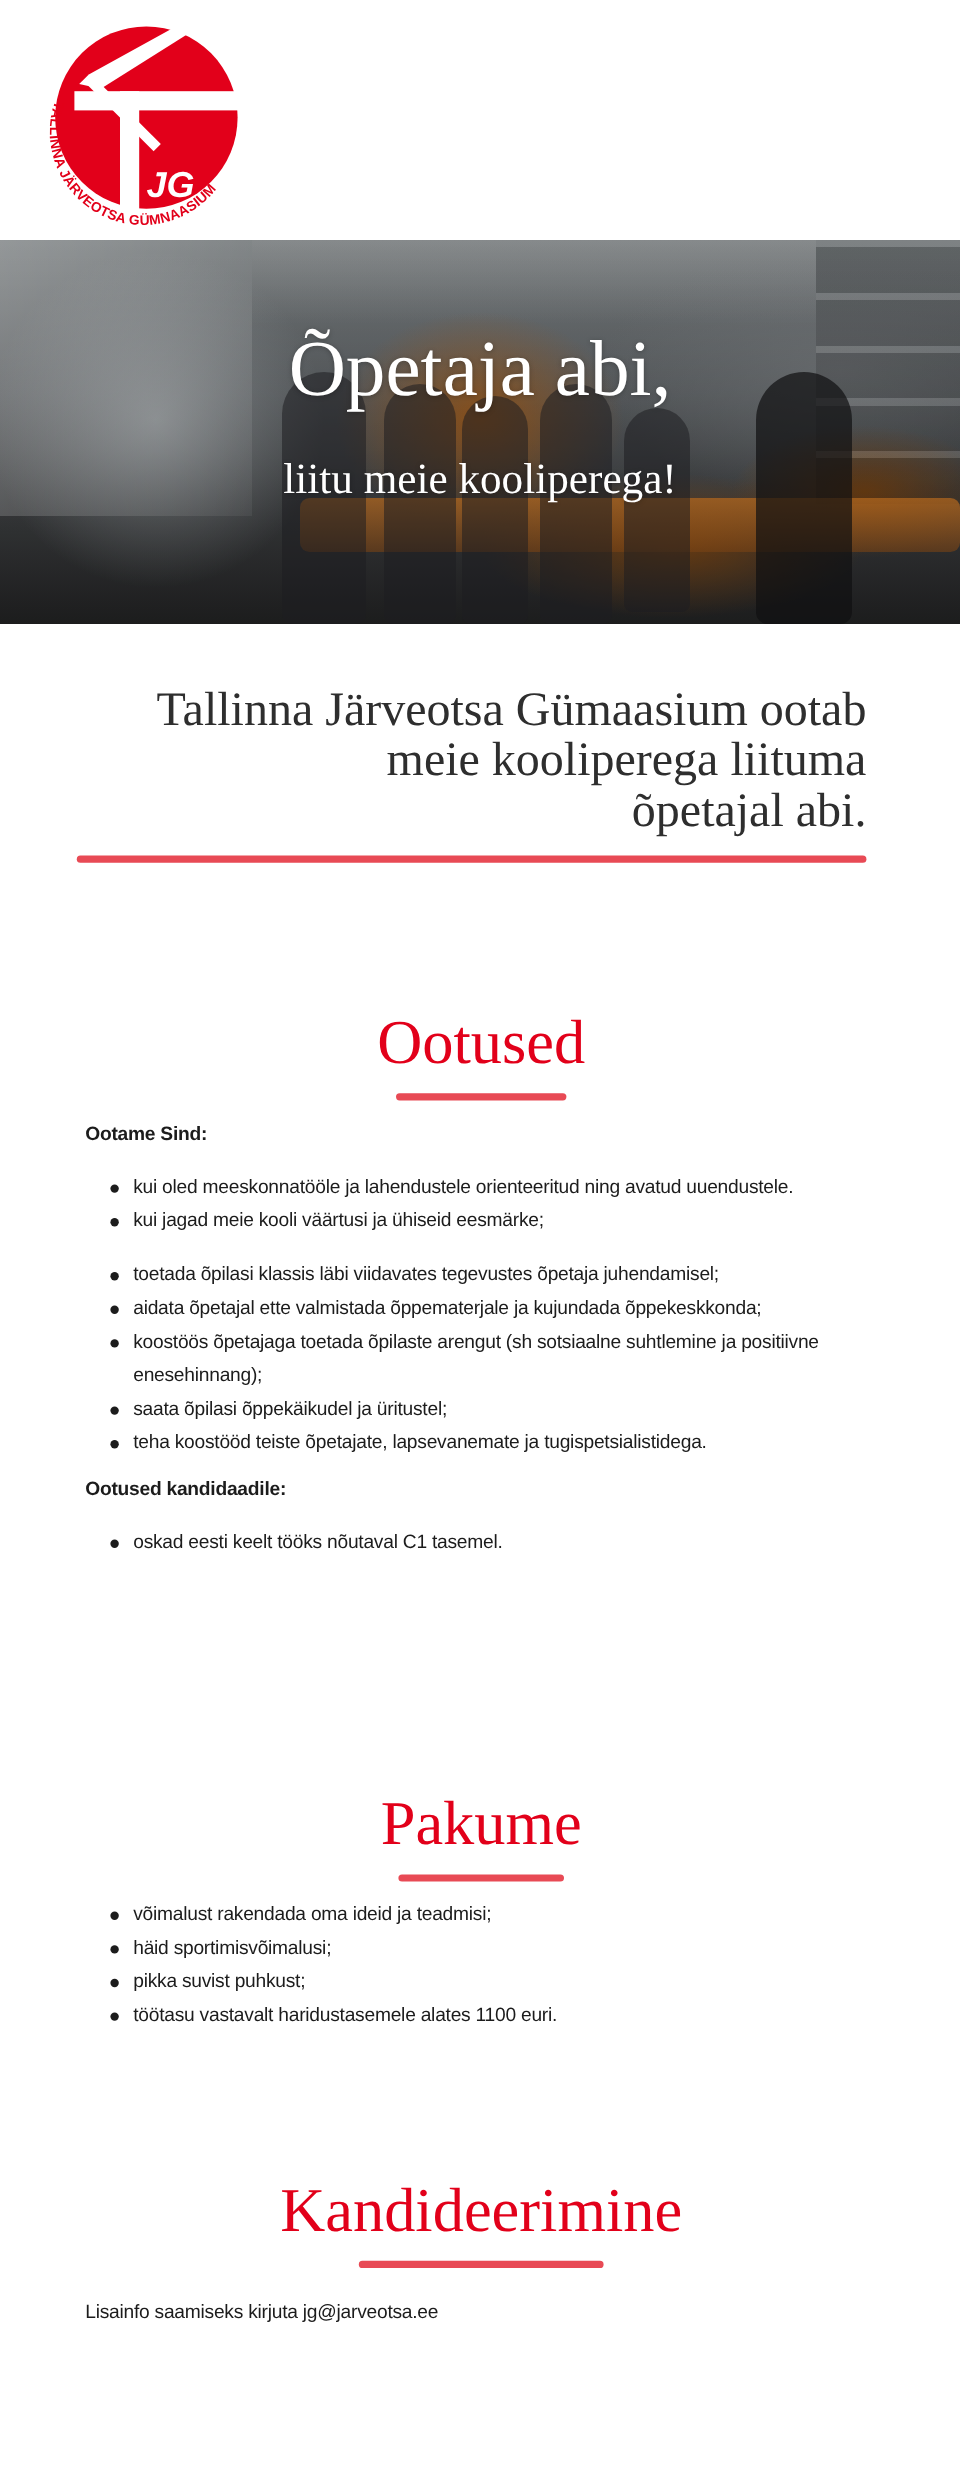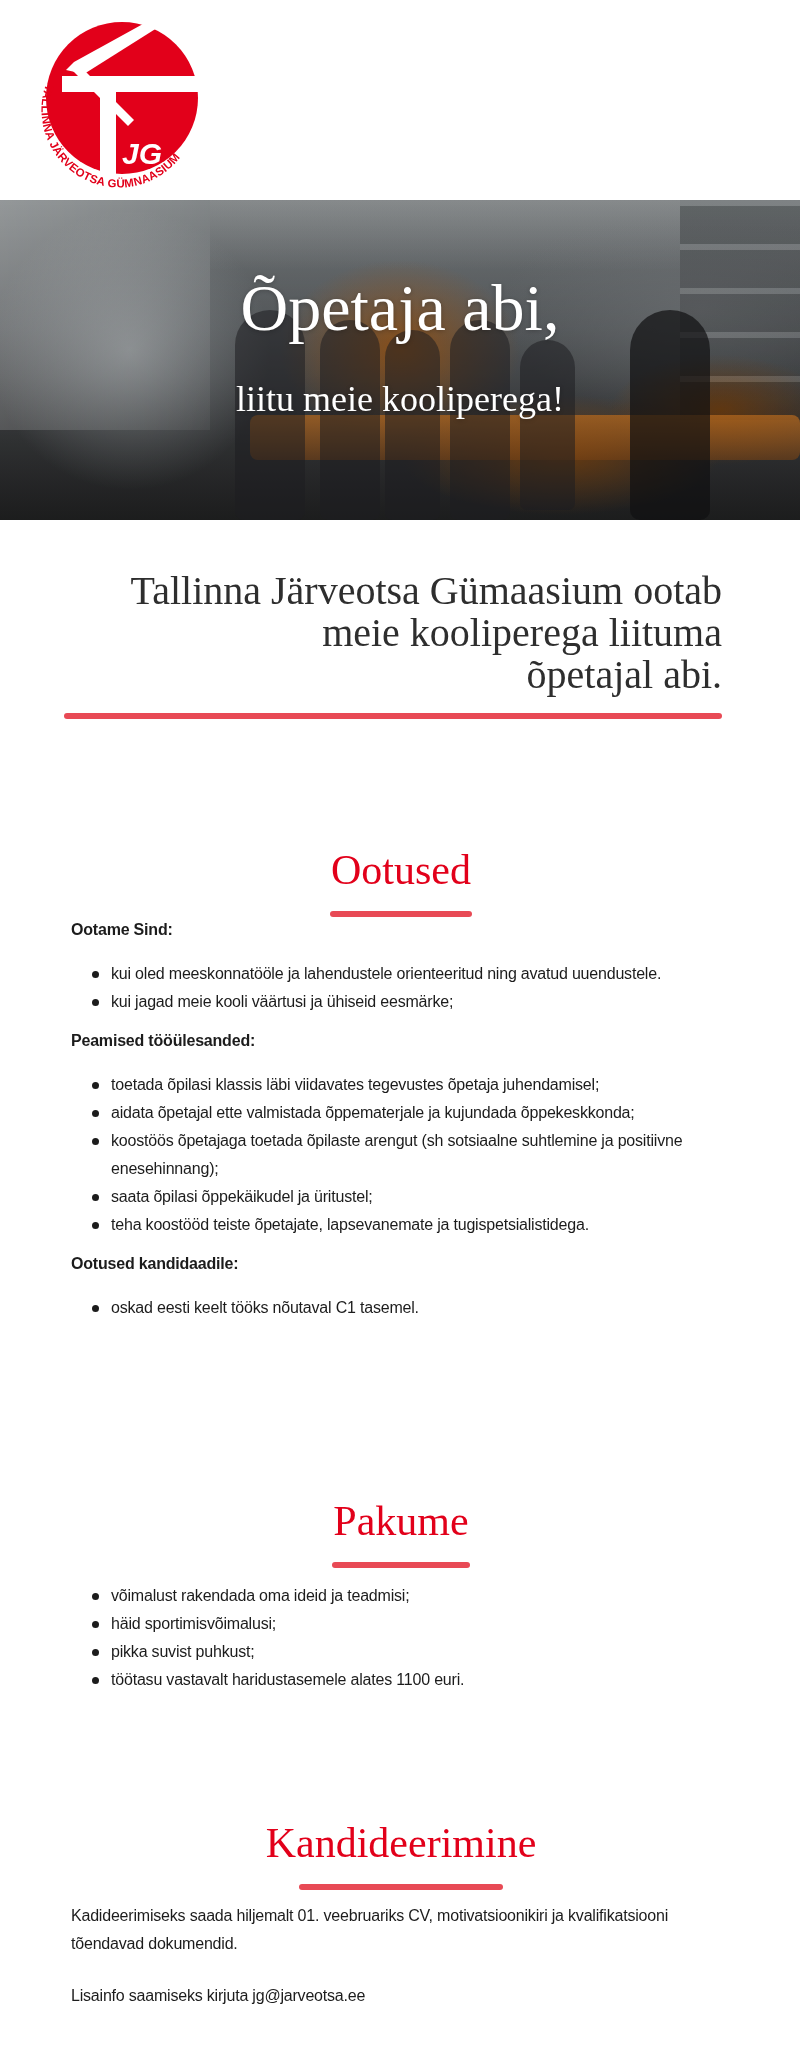--- a/index.html
+++ b/index.html
@@ -133,21 +133,21 @@
     
     .section {
       position: absolute;
       left: 71px;
       width: 660px;
     }
     .section-title {
       text-align: center;
       font-family: "Liberation Serif", "DejaVu Serif", serif;
       font-weight: normal;
-      font-size: 42px;
+      font-size: 52px;
       line-height: 50px;
       color: #e2001a;
     }
     .section .title-rule {
       margin: 16px auto 0 auto;
       width: 142px;
     }
     .subhead {
       font-size: 16px;
       font-weight: bold;
@@ -233,30 +233,29 @@
     <span>meie kooliperega liituma</span><br>
     <span>õpetajal abi.</span>
   </h1>
   <div class="rule"></div>
 </section>
 
 <section class="section" style="top:845px;">
   <h2 class="section-title">Ootused</h2>
   <div class="rule title-rule"></div>
 
-  <div style="">
+  <div style="margin-top:16px;">
     <div class="subhead">Ootame Sind:</div>
     <ul class="bullets" style="margin-top:17px;">
       <li>kui oled meeskonnatööle ja lahendustele orienteeritud ning avatud uuendustele.</li>
       <li>kui jagad meie kooli väärtusi ja ühiseid eesmärke;</li>
     </ul>
   </div>
 
   <div style="margin-top:12px;">
-    <div class="subhead">Peamised tööülesanded:</div>
     <ul class="bullets" style="margin-top:17px;">
       <li>toetada õpilasi klassis läbi viidavates tegevustes õpetaja juhendamisel;</li>
       <li>aidata õpetajal ette valmistada õppematerjale ja kujundada õppekeskkonda;</li>
       <li>koostöös õpetajaga toetada õpilaste arengut (sh sotsiaalne suhtlemine ja positiivne enesehinnang);</li>
       <li>saata õpilasi õppekäikudel ja üritustel;</li>
       <li>teha koostööd teiste õpetajate, lapsevanemate ja tugispetsialistidega.</li>
     </ul>
   </div>
 
   <div style="margin-top:12px;">
@@ -274,17 +273,16 @@
     <li>võimalust rakendada oma ideid ja teadmisi;</li>
     <li>häid sportimisvõimalusi;</li>
     <li>pikka suvist puhkust;</li>
     <li>töötasu vastavalt haridustasemele alates 1100 euri.</li>
   </ul>
 </section>
 
 <section class="section" style="top:1818px;">
   <h2 class="section-title">Kandideerimine</h2>
   <div class="rule title-rule" style="width:204px;margin-top:16px;"></div>
-  <p class="body" style="margin-top:12px;">Kadideerimiseks saada hiljemalt 01. veebruariks CV, motivatsioonikiri ja kvalifikatsiooni tõendavad dokumendid.</p>
   <p class="body" style="margin-top:24px;">
     <span>Lisainfo saamiseks kirjuta </span><a class="mail" title="jg@jarveotsa.ee">jg@jarveotsa.ee</a>
   </p>
 </section>
 
 </body></html>

